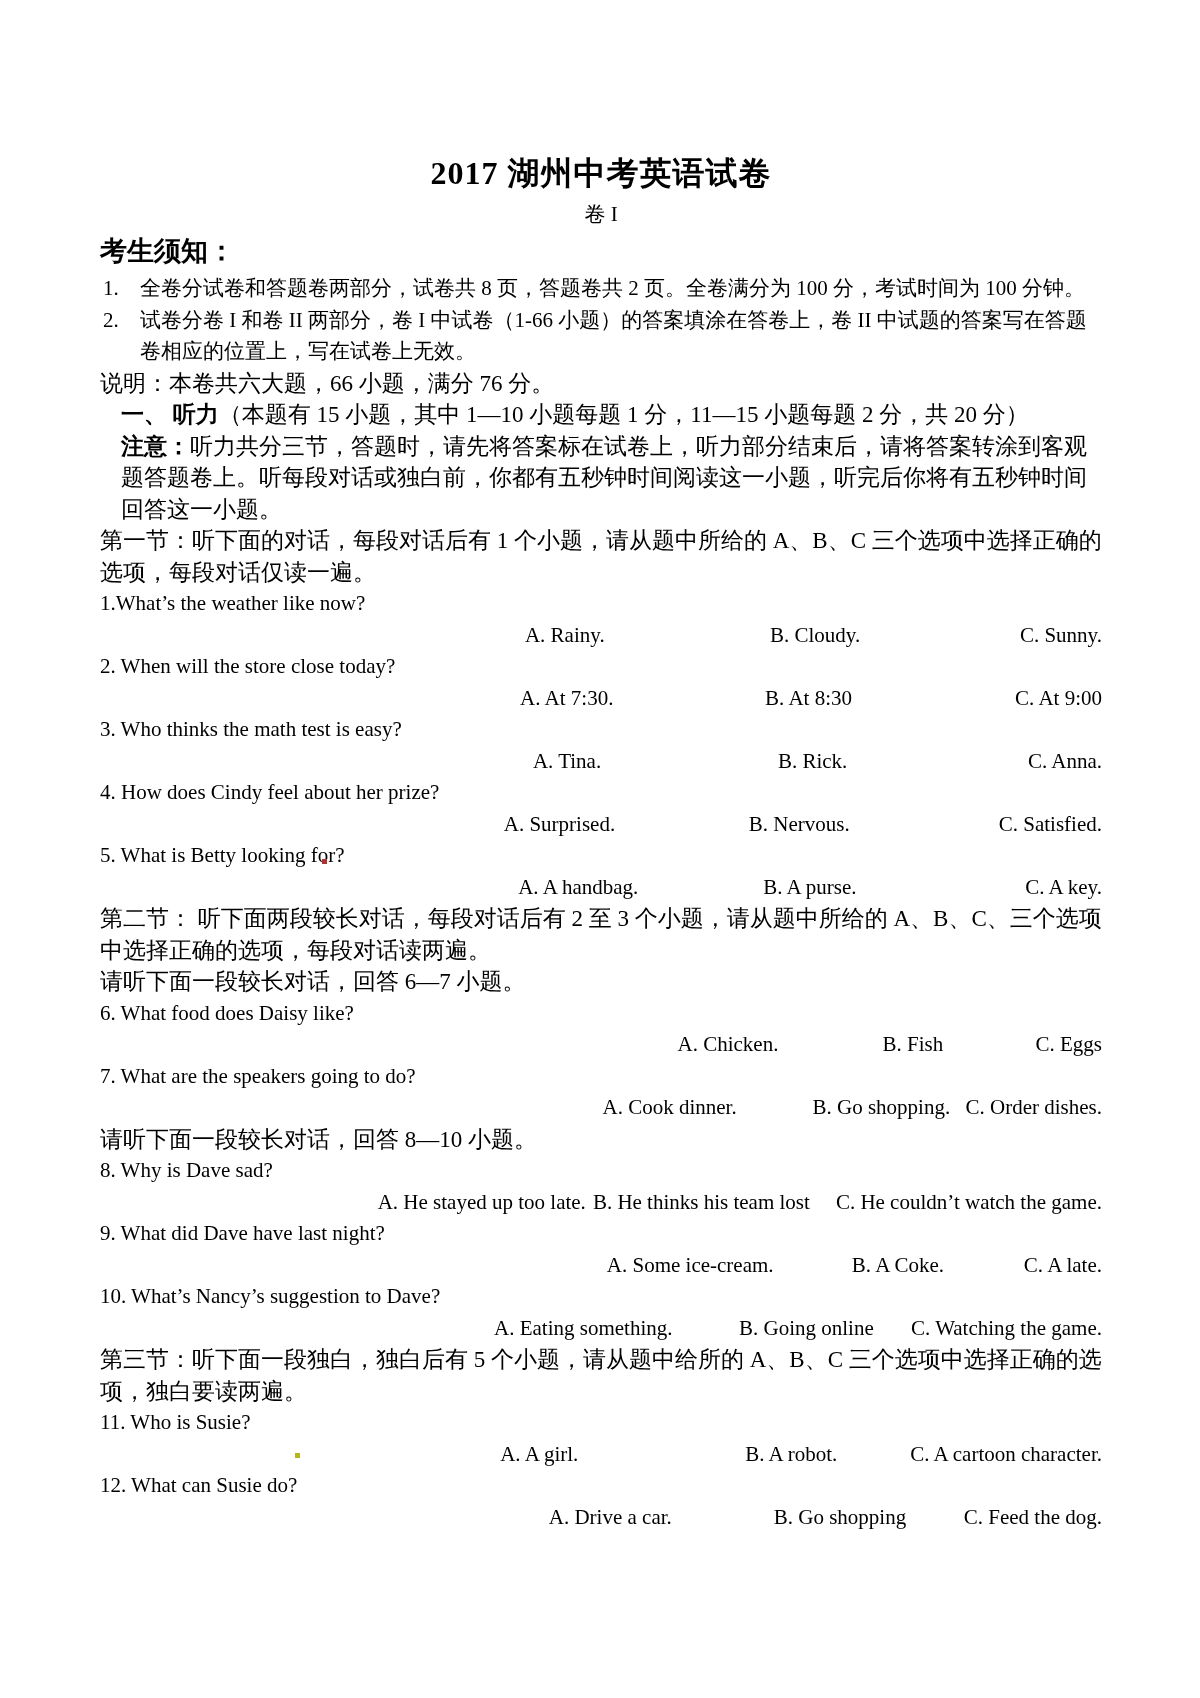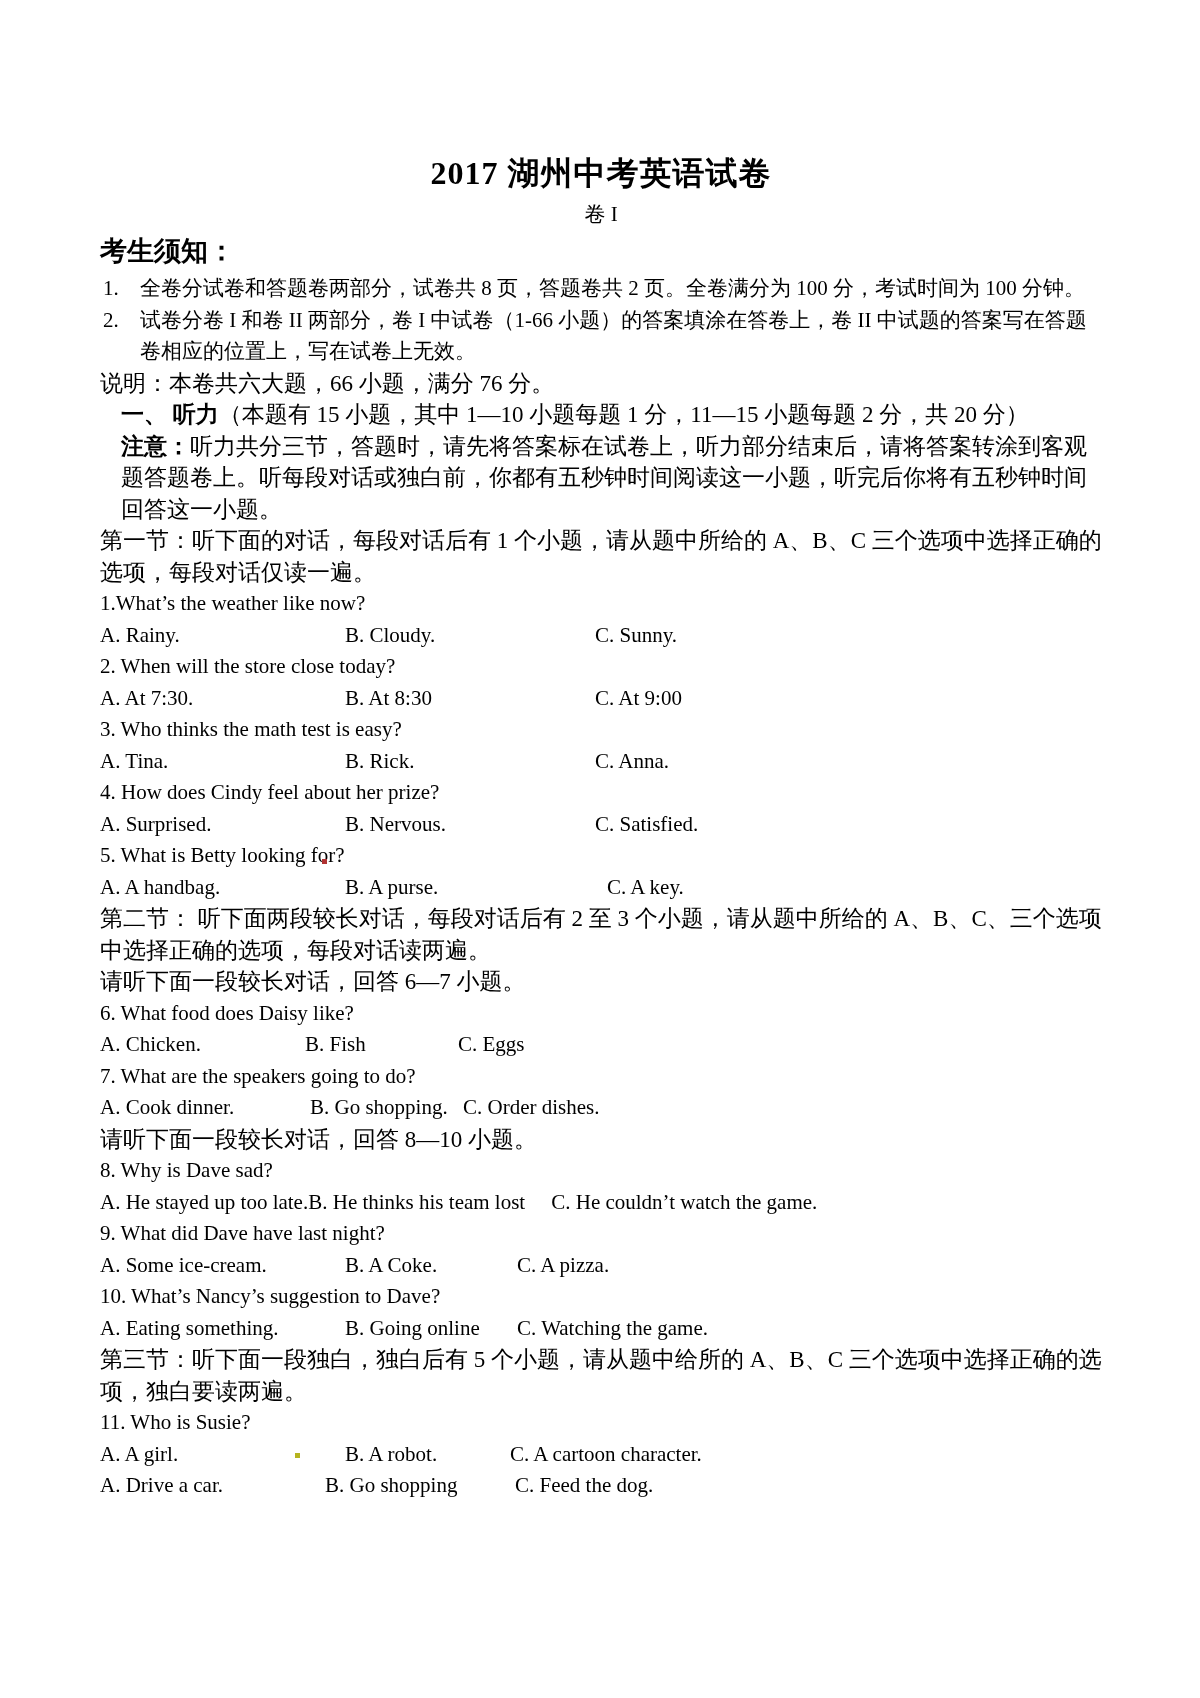--- a/index.html
+++ b/index.html
@@ -29,21 +29,21 @@
   }
   .line{position:relative;font-size:21px;line-height:31.5px;white-space:nowrap;}
   .para{position:relative;font-size:23px;line-height:31.5px;}
   .notice-head{margin-top:5px;font-weight:bold;font-size:27px;line-height:31.5px;}
   .item{display:flex;font-size:21px;line-height:31.5px;}
   .item .num{flex:none;width:37px;padding-left:3px;}
   .item .itext{flex:1;}
   .first-item{margin-top:6px;}
   .indent{margin-left:21px;}
   .bold-cn{font-weight:bold;}
-  .opts{display:flex;}
+  .opts{display:flex;justify-content:flex-end;}
   .opt{display:inline-block;}
   .dot{position:absolute;width:5px;height:5px;display:block;}
 </style>
 </head>
 <body>
 
 <div class="page">
   <div class="content">
 
     <div class="doc-title">2017 湖州中考英语试卷</div>
@@ -124,49 +124,50 @@
     <div class="line opts">
       <span class="opt" style="width:210px">A. Cook dinner.</span>
       <span class="opt" style="width:153px">B. Go shopping.</span>
       <span class="opt">C. Order dishes.</span>
     </div>
 
     <div class="para">请听下面一段较长对话，回答 8—10 小题。</div>
 
     <div class="line">8. Why is Dave sad?</div>
     <div class="line opts">
-      <span class="opt" style="margin-right:0">A. He stayed up too late.</span>
+      <span class="opt" style="margin-right:7px">A. He stayed up too late.</span>
       <span class="opt" style="margin-right:26px">B. He thinks his team lost</span>
       <span class="opt">C. He couldn’t watch the game.</span>
     </div>
 
     <div class="line">9. What did Dave have last night?</div>
     <div class="line opts">
       <span class="opt" style="width:245px">A. Some ice-cream.</span>
       <span class="opt" style="width:172px">B. A Coke.</span>
-      <span class="opt">C. A pizza.</span>
+      <span class="opt">C. A late.</span>
     </div>
 
     <div class="line">10. What’s Nancy’s suggestion to Dave?</div>
     <div class="line opts">
       <span class="opt" style="width:245px">A. Eating something.</span>
       <span class="opt" style="width:172px">B. Going online</span>
       <span class="opt">C. Watching the game.</span>
     </div>
 
     <div class="para">第三节：听下面一段独白，独白后有 5 个小题，请从题中给所的 A、B、C 三个选项中选择正确的选项，独白要读两遍。</div>
 
     <div class="line">11. Who is Susie?</div>
     <div class="line opts">
       <span class="opt" style="width:245px">A. A girl.</span>
       <span class="opt" style="width:165px">B. A robot.</span>
       <span class="opt">C. A cartoon character.</span>
       <span class="dot" style="left: 195px; top: 14px; background: rgb(182, 180, 31);"></span>
     </div>
 
+    <div class="line">12. What can Susie do?</div>
     <div class="line opts">
       <span class="opt" style="width:225px">A. Drive a car.</span>
       <span class="opt" style="width:190px">B. Go shopping</span>
       <span class="opt">C. Feed the dog.</span>
     </div>
 
   </div>
 </div>
 
 </body></html>

